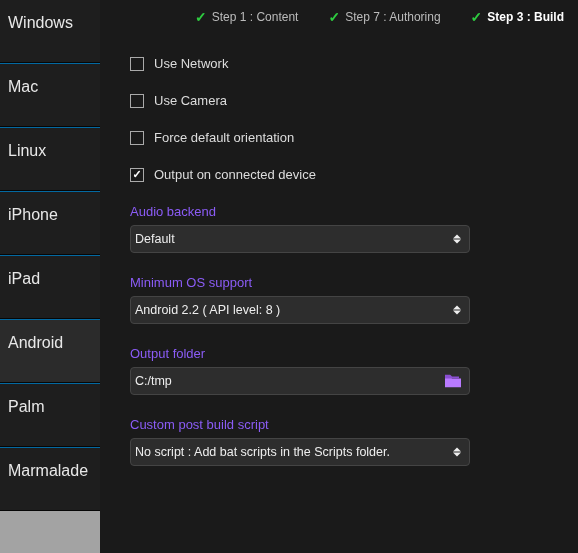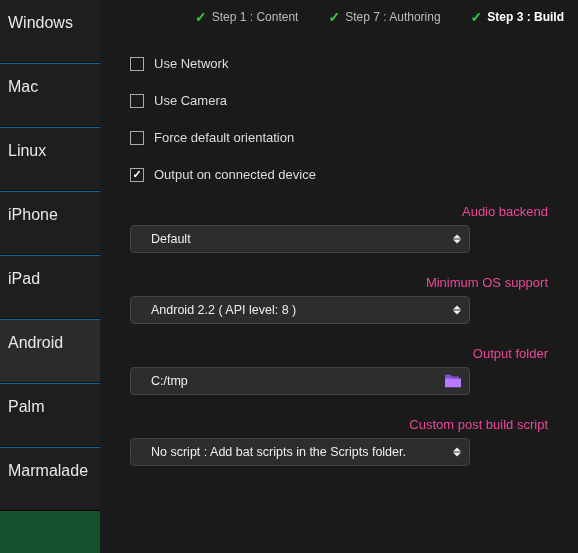--- a/index.html
+++ b/index.html
@@ -8,21 +8,21 @@
     background: #1a1a1a;
     color: #ddd;
     width: 578px;
     height: 553px;
     overflow: hidden;
     font-size: 13px;
   }
   .root { display: flex; height: 100%; }
   .sidebar {
     width: 100px;
-    background: #14532d;
+    background: #a3a3a3;
     display: flex;
     flex-direction: column;
     flex-shrink: 0;
   }
   .sidebar-item {
     font-size: 16px;
     font-weight: 400;
     color: #e8e8e8;
     padding: 14px 10px 30px 8px;
     cursor: pointer;
@@ -53,21 +53,20 @@
     gap: 5px;
     color: #bbb;
     cursor: pointer;
   }
   .step.active { color: #fff; font-weight: bold; }
   .check { color: #2ecc40; font-weight: bold; font-size: 14px; line-height:1; }
   .content {
     padding: 18px 30px 10px 30px;
     overflow-y: auto;
     flex: 1;
-    text-align: right;
   }
   .cb-row {
     display: flex;
     align-items: center;
     gap: 10px;
     margin: 10px 0 22px 0;
   }
   .cb {
     width: 14px; height: 14px;
     border: 1px solid #aaa;
@@ -75,33 +74,33 @@
     display: inline-flex;
     align-items: center;
     justify-content: center;
     font-size: 11px;
     color: #fff;
   }
   .cb.checked::after { content: "✓"; font-weight:bold; }
   .label { color: #ddd; font-size: 13px; }
   .field-group { margin-top: 22px; }
   .field-label {
-    color: #ec4899;
+    color: #8b5cf6;
     font-size: 13px;
     margin-bottom: 6px;
   }
   .select, .text-input {
     background: #2d2d2d;
     border: 1px solid #444;
     border-radius: 4px;
     height: 28px;
     width: 340px;
     display: flex;
     align-items: center;
-    padding: 0 20px;
+    padding: 0 4px;
     color: #eee;
     font-size: 12.5px;
     position: relative;
   }
   .spinner {
     position: absolute;
     right: 6px;
     top: 50%;
     transform: translateY(-50%);
     width: 12px;

